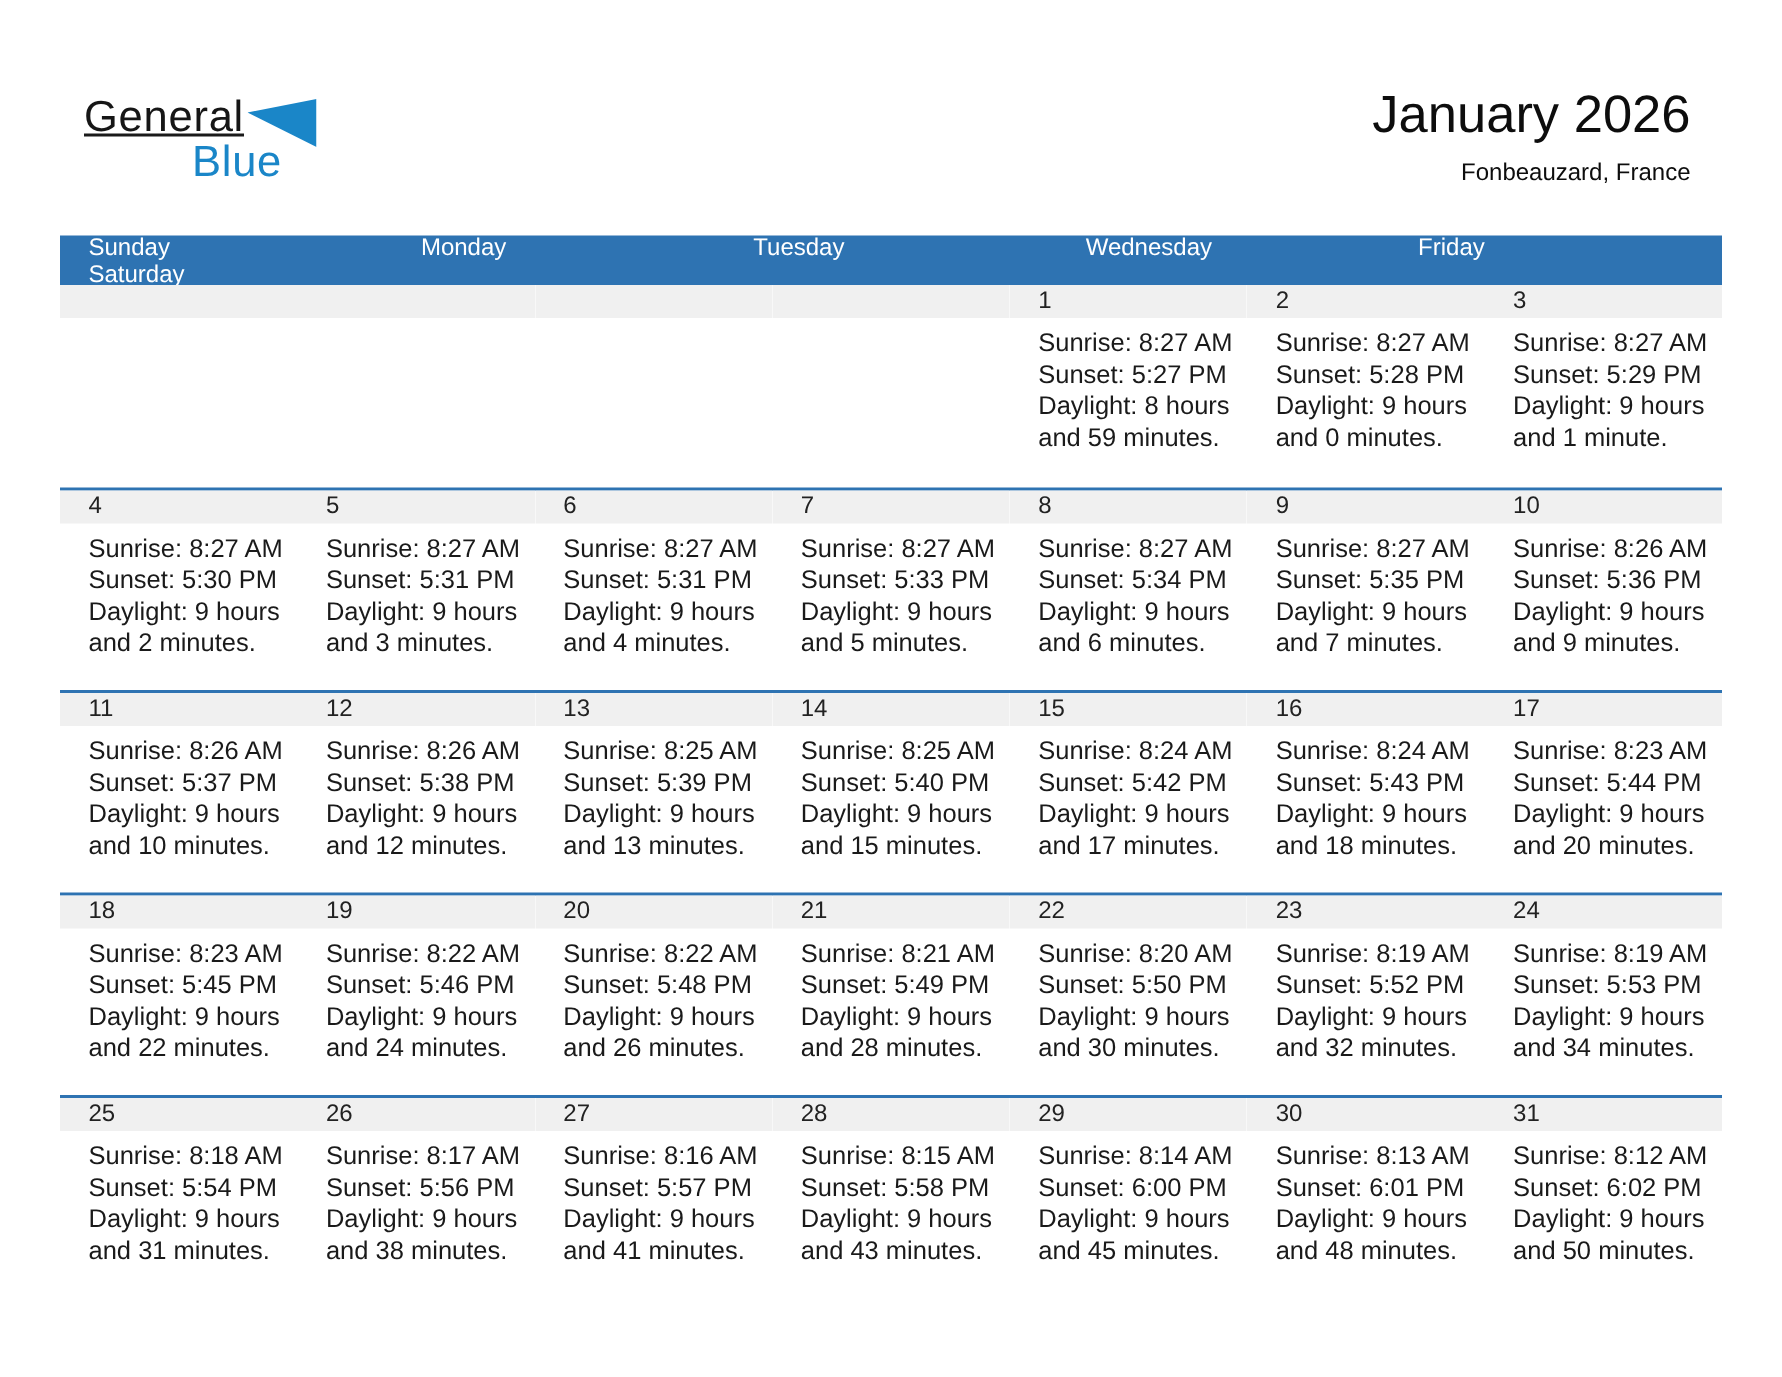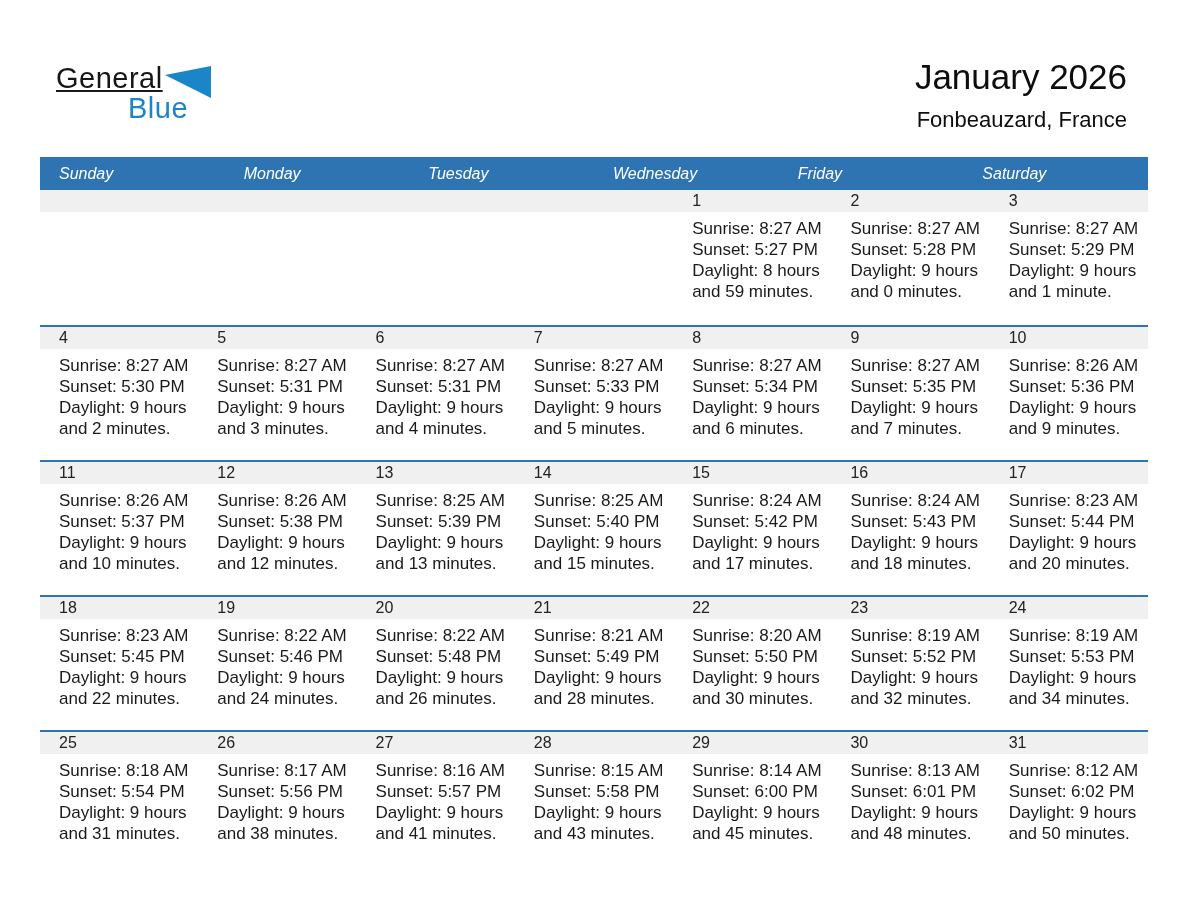--- a/index.html
+++ b/index.html
@@ -20,27 +20,27 @@
   
   .logo{position:absolute;left:56px;top:64px;width:200px;}
   .logo-row{display:flex;align-items:flex-start;text-decoration:underline;}
   .logo-general{font-size:29px;letter-spacing:0.5px;color:#161616;line-height:1;}
   .logo-tri{margin-left:2px;margin-top:2px;}
   .logo-blue{font-size:29px;letter-spacing:0.5px;color:var(--logo-blue);line-height:1;margin-top:-4px;padding-left:72px;}
 
   
   .titles{position:absolute;top:57px;right:61px;text-align:right;}
   .month-title{font-size:35px;color:#0d0d0d;line-height:1.15;font-weight:400;}
-  .location{font-size:22px;color:#0d0d0d;margin-top:10px;font-weight:400;}
+  .location{font-size:16px;color:#0d0d0d;margin-top:10px;font-weight:400;}
 
   
   .calendar{position:absolute;left:40px;top:157px;width:1108px;}
   .weekday-row{
-    display:grid;grid-template-columns:repeat(6,1fr);
-    background:var(--accent);height:33px;font-style:italic;
+    display:grid;grid-template-columns:repeat(5,1fr);
+    background:var(--accent);height:33px;
   }
   .weekday-cell{
     color:#ffffff;font-size:16px;display:flex;align-items:center;
     padding-left:19px;font-weight:400;
   }
   .week-row{
     display:grid;grid-template-columns:repeat(7,1fr);
     height:135px;
   }
   .week-row.bordered{border-top:2px solid var(--accent);}

